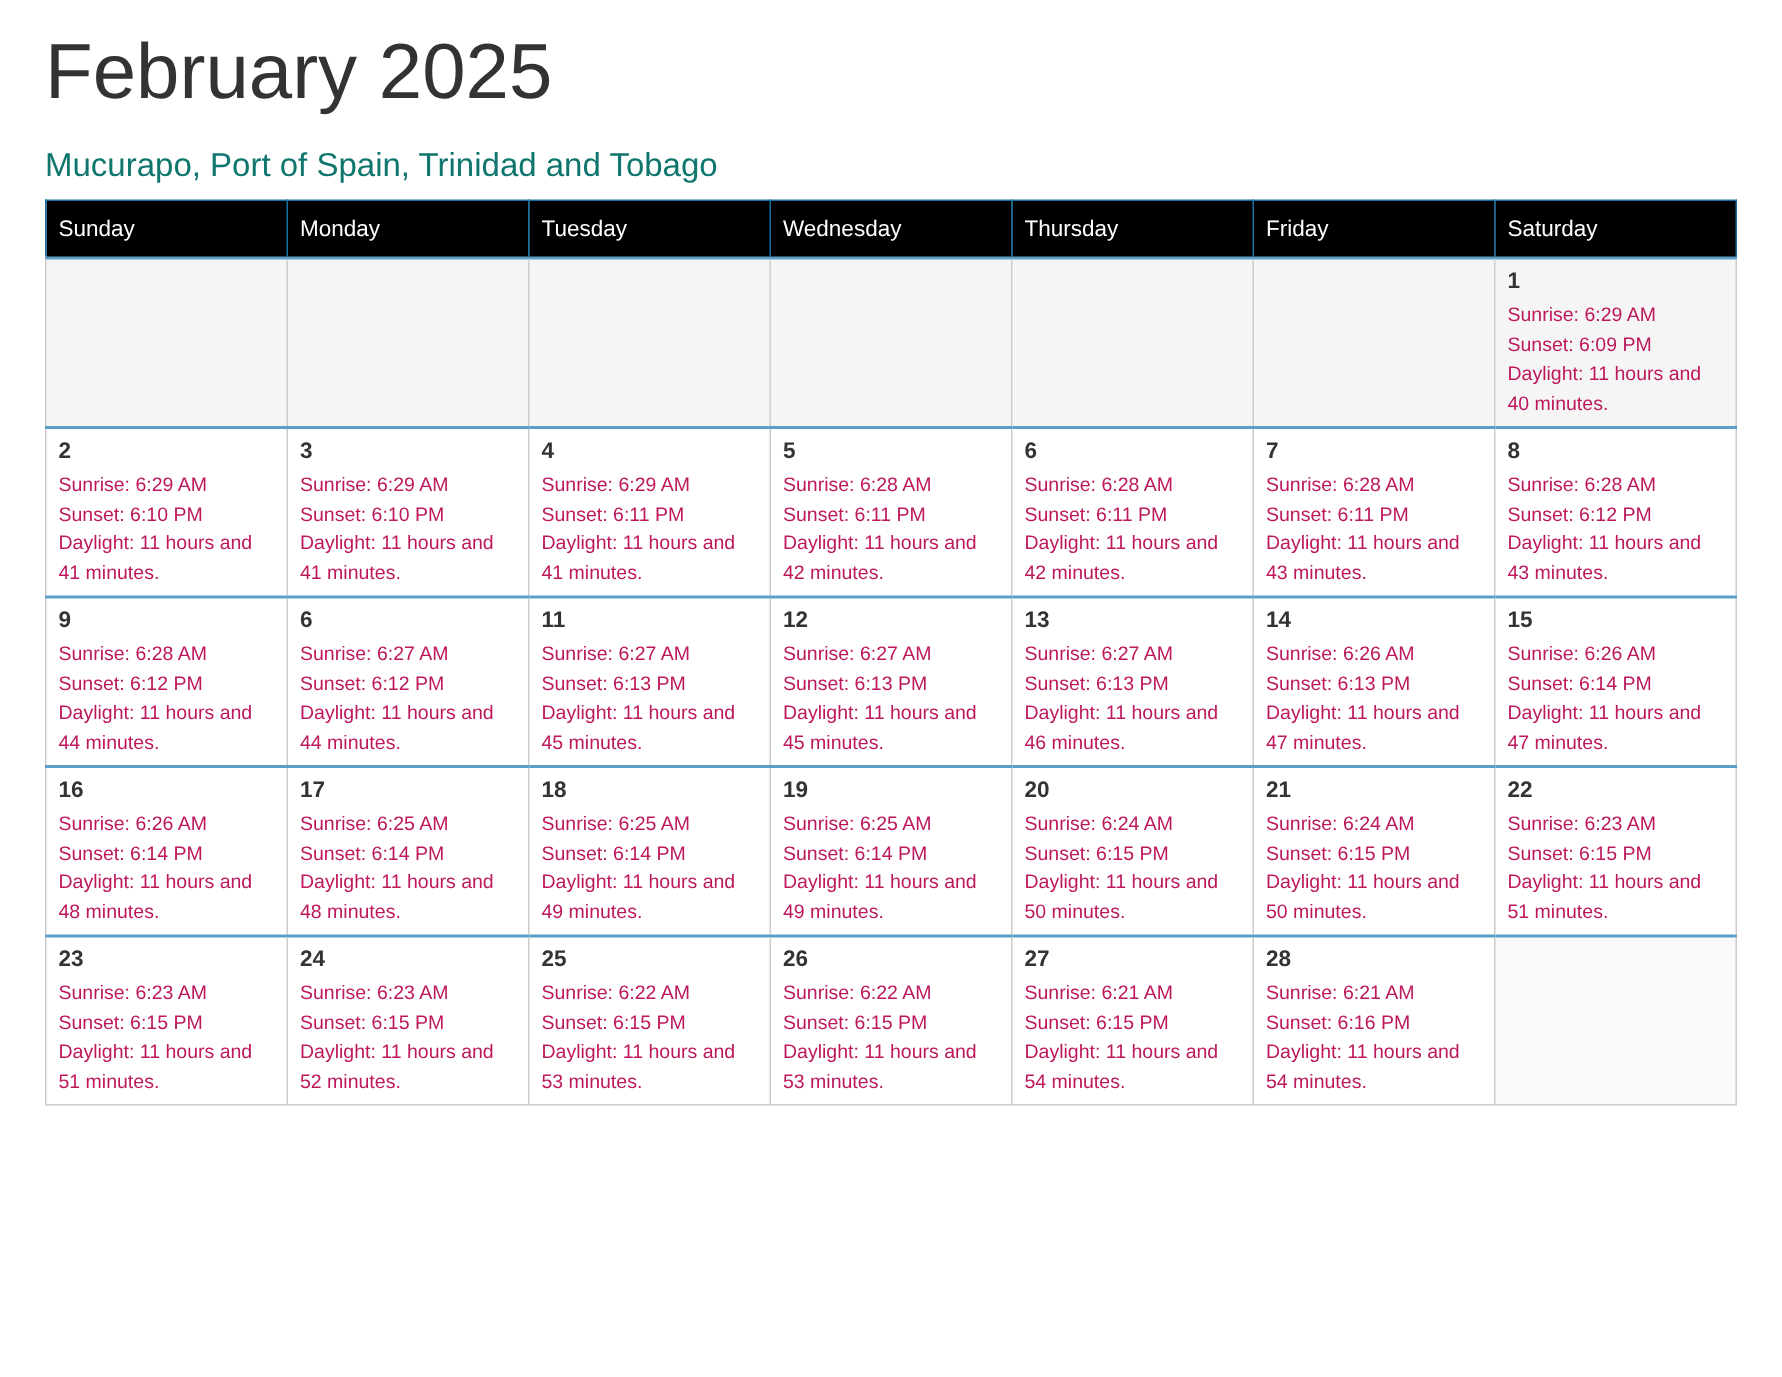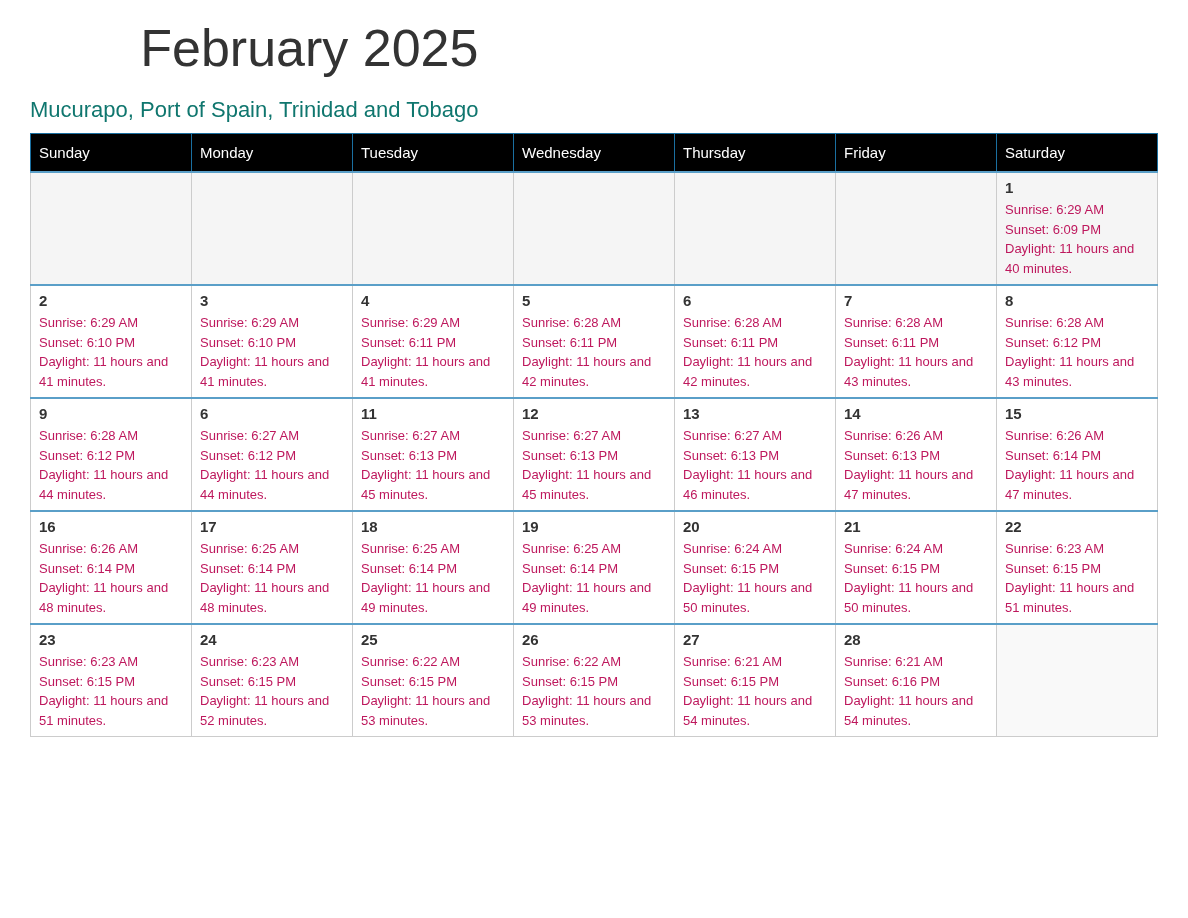--- a/index.html
+++ b/index.html
@@ -39,21 +39,20 @@
       border-top: 14px solid #1a7abf;
       margin-left: 3px;
       margin-top: 4px;
     }
     .logo-blue {
       font-size: 22px;
       font-weight: bold;
       color: #1a7abf;
     }
     .title-section {
-      text-align: right;
     }
     .month-title {
       font-size: 52px;
       font-weight: 300;
       color: #333;
       line-height: 1.1;
     }
     .location-title {
       font-size: 22px;
       color: #0f766e;

